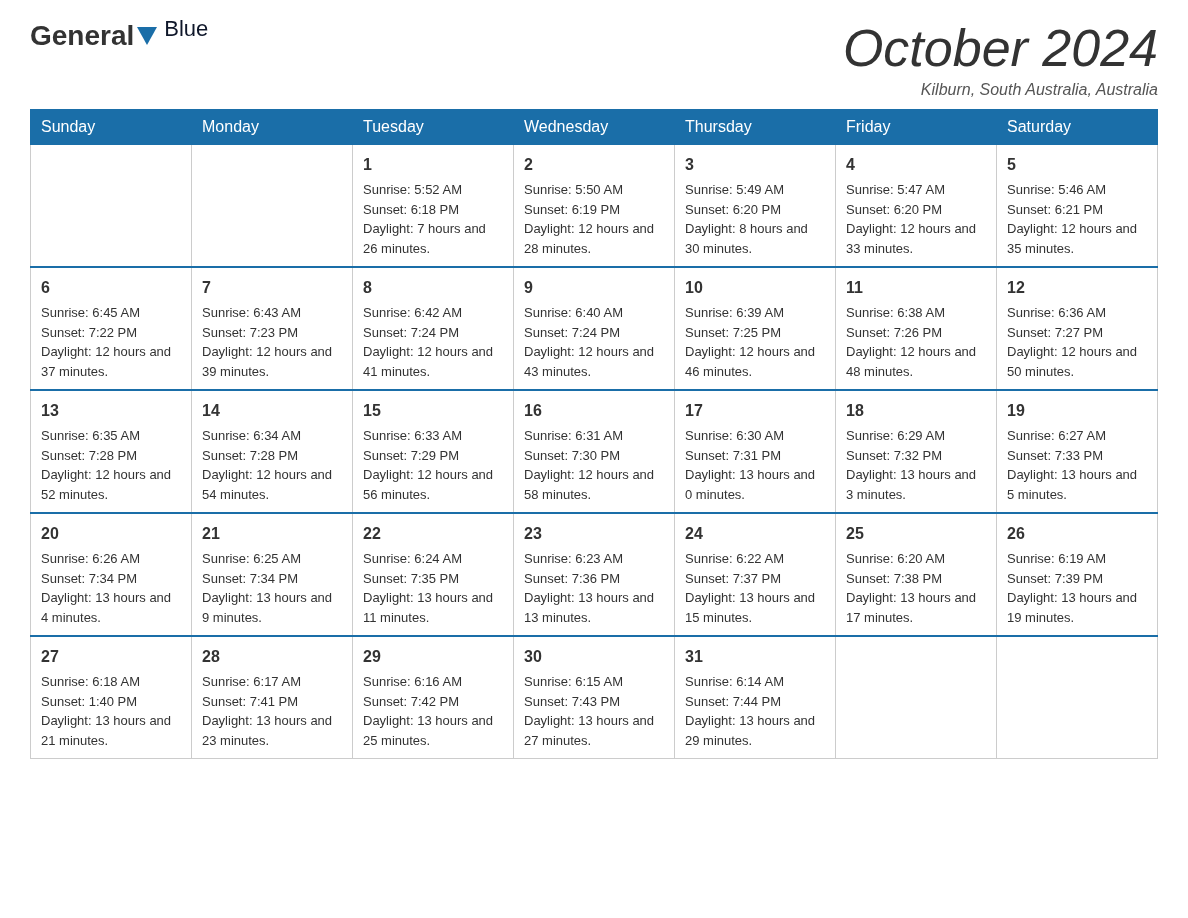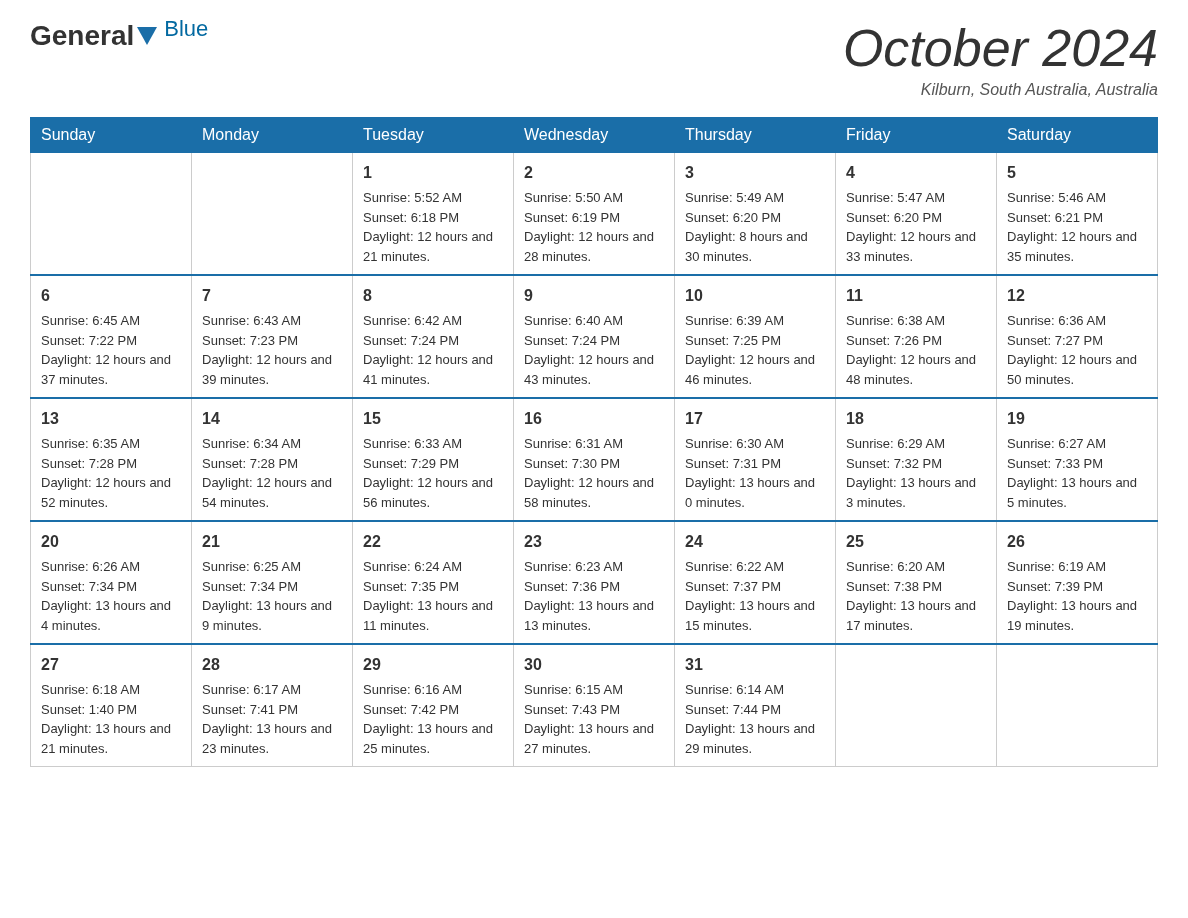--- a/index.html
+++ b/index.html
@@ -30,41 +30,41 @@
     .logo-general { color: #333; }
     .logo-triangle {
       width: 0; height: 0;
       border-left: 10px solid transparent;
       border-right: 10px solid transparent;
       border-bottom: 18px solid #1a6ea8;
       margin: 0 3px;
       transform: rotate(180deg);
     }
     .logo-blue {
-      color: #0369a1;
+      color: #0f172a;
       font-size: 22px;
       margin-top: -4px;
       margin-left: 4px;
     }
     .title-section { text-align: right; font-style: italic; }
     .month-title {
       font-size: 52px;
       font-weight: normal;
       color: #333;
       line-height: 1.1;
     }
     .location {
       font-size: 16px;
       color: #555;
       margin-top: 4px;
     }
     .calendar {
       width: 100%;
       border-collapse: collapse;
-      margin-top: 18px;
+      margin-top: 10px;
     }
     .calendar th {
       background-color: #1a6ea8;
       color: #fff;
       padding: 8px 10px;
       text-align: left;
       font-size: 16px;
       font-weight: normal;
       border: 1px solid #1a6ea8;
     }
@@ -114,21 +114,21 @@
         <th>Wednesday</th>
         <th>Thursday</th>
         <th>Friday</th>
         <th>Saturday</th>
       </tr>
   </thead>
   <tbody id="calendar-body">
       <tr>
         <td class="empty"></td>
         <td class="empty"></td>
-        <td><span class="day-num">1</span><span>Sunrise: 5:52 AM</span><br><span>Sunset: 6:18 PM</span><br><span>Daylight: 12 hours and 21 minutes.</span></td>
+        <td><span class="day-num">1</span><span>Sunrise: 5:52 AM</span><br><span>Sunset: 6:18 PM</span><br><span>Daylight: 7 hours and 26 minutes.</span></td>
         <td><span class="day-num">2</span><span>Sunrise: 5:50 AM</span><br><span>Sunset: 6:19 PM</span><br><span>Daylight: 12 hours and 28 minutes.</span></td>
         <td><span class="day-num">3</span><span>Sunrise: 5:49 AM</span><br><span>Sunset: 6:20 PM</span><br><span>Daylight: 8 hours and 30 minutes.</span></td>
         <td><span class="day-num">4</span><span>Sunrise: 5:47 AM</span><br><span>Sunset: 6:20 PM</span><br><span>Daylight: 12 hours and 33 minutes.</span></td>
         <td><span class="day-num">5</span><span>Sunrise: 5:46 AM</span><br><span>Sunset: 6:21 PM</span><br><span>Daylight: 12 hours and 35 minutes.</span></td>
       </tr>
       <tr>
         <td><span class="day-num">6</span><span>Sunrise: 6:45 AM</span><br><span>Sunset: 7:22 PM</span><br><span>Daylight: 12 hours and 37 minutes.</span></td>
         <td><span class="day-num">7</span><span>Sunrise: 6:43 AM</span><br><span>Sunset: 7:23 PM</span><br><span>Daylight: 12 hours and 39 minutes.</span></td>
         <td><span class="day-num">8</span><span>Sunrise: 6:42 AM</span><br><span>Sunset: 7:24 PM</span><br><span>Daylight: 12 hours and 41 minutes.</span></td>
         <td><span class="day-num">9</span><span>Sunrise: 6:40 AM</span><br><span>Sunset: 7:24 PM</span><br><span>Daylight: 12 hours and 43 minutes.</span></td>

